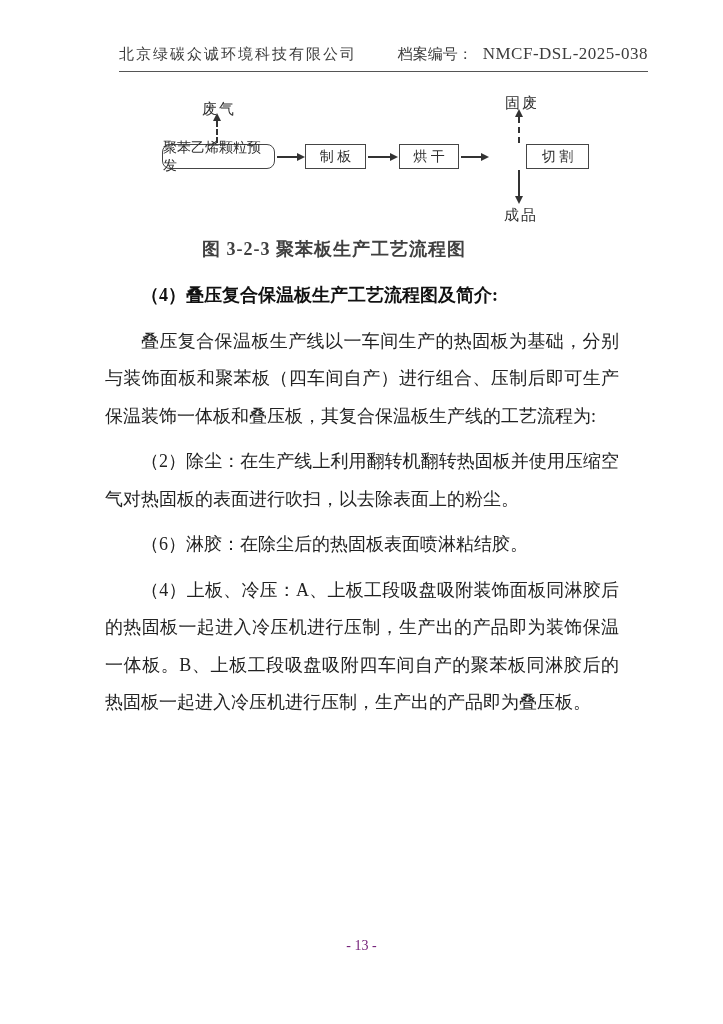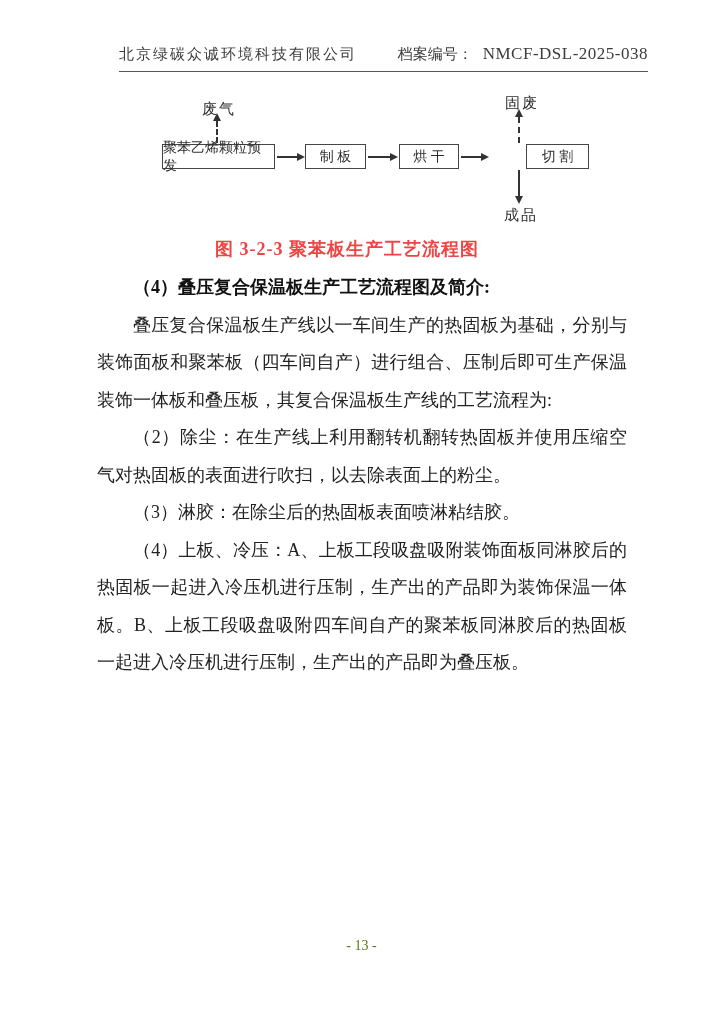--- a/index.html
+++ b/index.html
@@ -104,51 +104,50 @@
   }
 
   
   .figure-caption {
     position: absolute;
     left: 0; top: 237px;
     width: 668px;
     text-align: center;
     font-weight: bold;
     font-size: 18px;
-    color: #ef4444;
+    color: #404040;
     letter-spacing: 1px;
-    margin-left: 13px;
   }
   .textblock {
     position: absolute;
     left: 97px;
     top: 269px;
     width: 530px;
     font-size: 18px;
     line-height: 37.5px;
     text-align: justify;
     color: #222;
   }
   .textblock p {
-    margin: 0;
+    margin: 8px;
     text-indent: 2em;
   }
   .textblock p.heading {
     font-weight: bold;
     color: #111;
   }
 
   
   .footer {
     position: absolute;
     left: 0; top: 938px;
     width: 723px;
     text-align: center;
     font-size: 14px;
-    color: #4d7c0f;
+    color: #701a75;
     font-family: Liberation Serif, serif;
   }
 </style>
 </head>
 <body>
 
 <div class="header">
   <span class="company">北京绿碳众诚环境科技有限公司</span>
   <span class="archive">
     <span>档案编号：</span>
@@ -156,38 +155,38 @@
   </span>
 </div>
 
 <div class="flowchart">
   <span class="flabel" style="left:202px; top:10px;">废气</span>
   <div class="arrow-u-dashed" style="left:216px; top:31px; height:22px;"></div>
 
   <span class="flabel" style="left:505px; top:4px;">固废</span>
   <div class="arrow-u-dashed" style="left:518px; top:27px; height:26px;"></div>
 
-  <div class="fnode" style="left:162px; top:54px; width:113px;">聚苯乙烯颗粒预发</div>
+  <div class="fnode" style="left:162px; top:54px; width:113px;border-radius:8px;">聚苯乙烯颗粒预发</div>
   <div class="arrow-r" style="left:277px; top:66px; width:20px;"></div>
 
   <div class="fnode" style="left:305px; top:54px; width:61px;">制 板</div>
   <div class="arrow-r" style="left:368px; top:66px; width:22px;"></div>
 
   <div class="fnode" style="left:399px; top:54px; width:60px;">烘 干</div>
   <div class="arrow-r" style="left:461px; top:66px; width:20px;"></div>
 
   <div class="fnode" style="left:490px; top:54px; width:63px;margin-left:36px;">切 割</div>
 
   <div class="arrow-d" style="left:518px; top:80px; height:26px;"></div>
   <span class="flabel" style="left:504px; top:116px;">成品</span>
 </div>
 
 <div class="figure-caption">图 3-2-3 聚苯板生产工艺流程图</div>
 
 <div class="textblock">
   <p class="heading">（4）叠压复合保温板生产工艺流程图及简介:</p>
   <p>叠压复合保温板生产线以一车间生产的热固板为基础，分别与装饰面板和聚苯板（四车间自产）进行组合、压制后即可生产保温装饰一体板和叠压板，其复合保温板生产线的工艺流程为:</p>
   <p>（2）除尘：在生产线上利用翻转机翻转热固板并使用压缩空气对热固板的表面进行吹扫，以去除表面上的粉尘。</p>
-  <p>（3）淋胶：在除尘后的热固板表面喷淋粘结胶。</p>
+  <p>（6）淋胶：在除尘后的热固板表面喷淋粘结胶。</p>
   <p>（4）上板、冷压：A、上板工段吸盘吸附装饰面板同淋胶后的热固板一起进入冷压机进行压制，生产出的产品即为装饰保温一体板。B、上板工段吸盘吸附四车间自产的聚苯板同淋胶后的热固板一起进入冷压机进行压制，生产出的产品即为叠压板。</p>
 </div>
 
 <div class="footer">- 13 -</div>
 
 </body></html>

